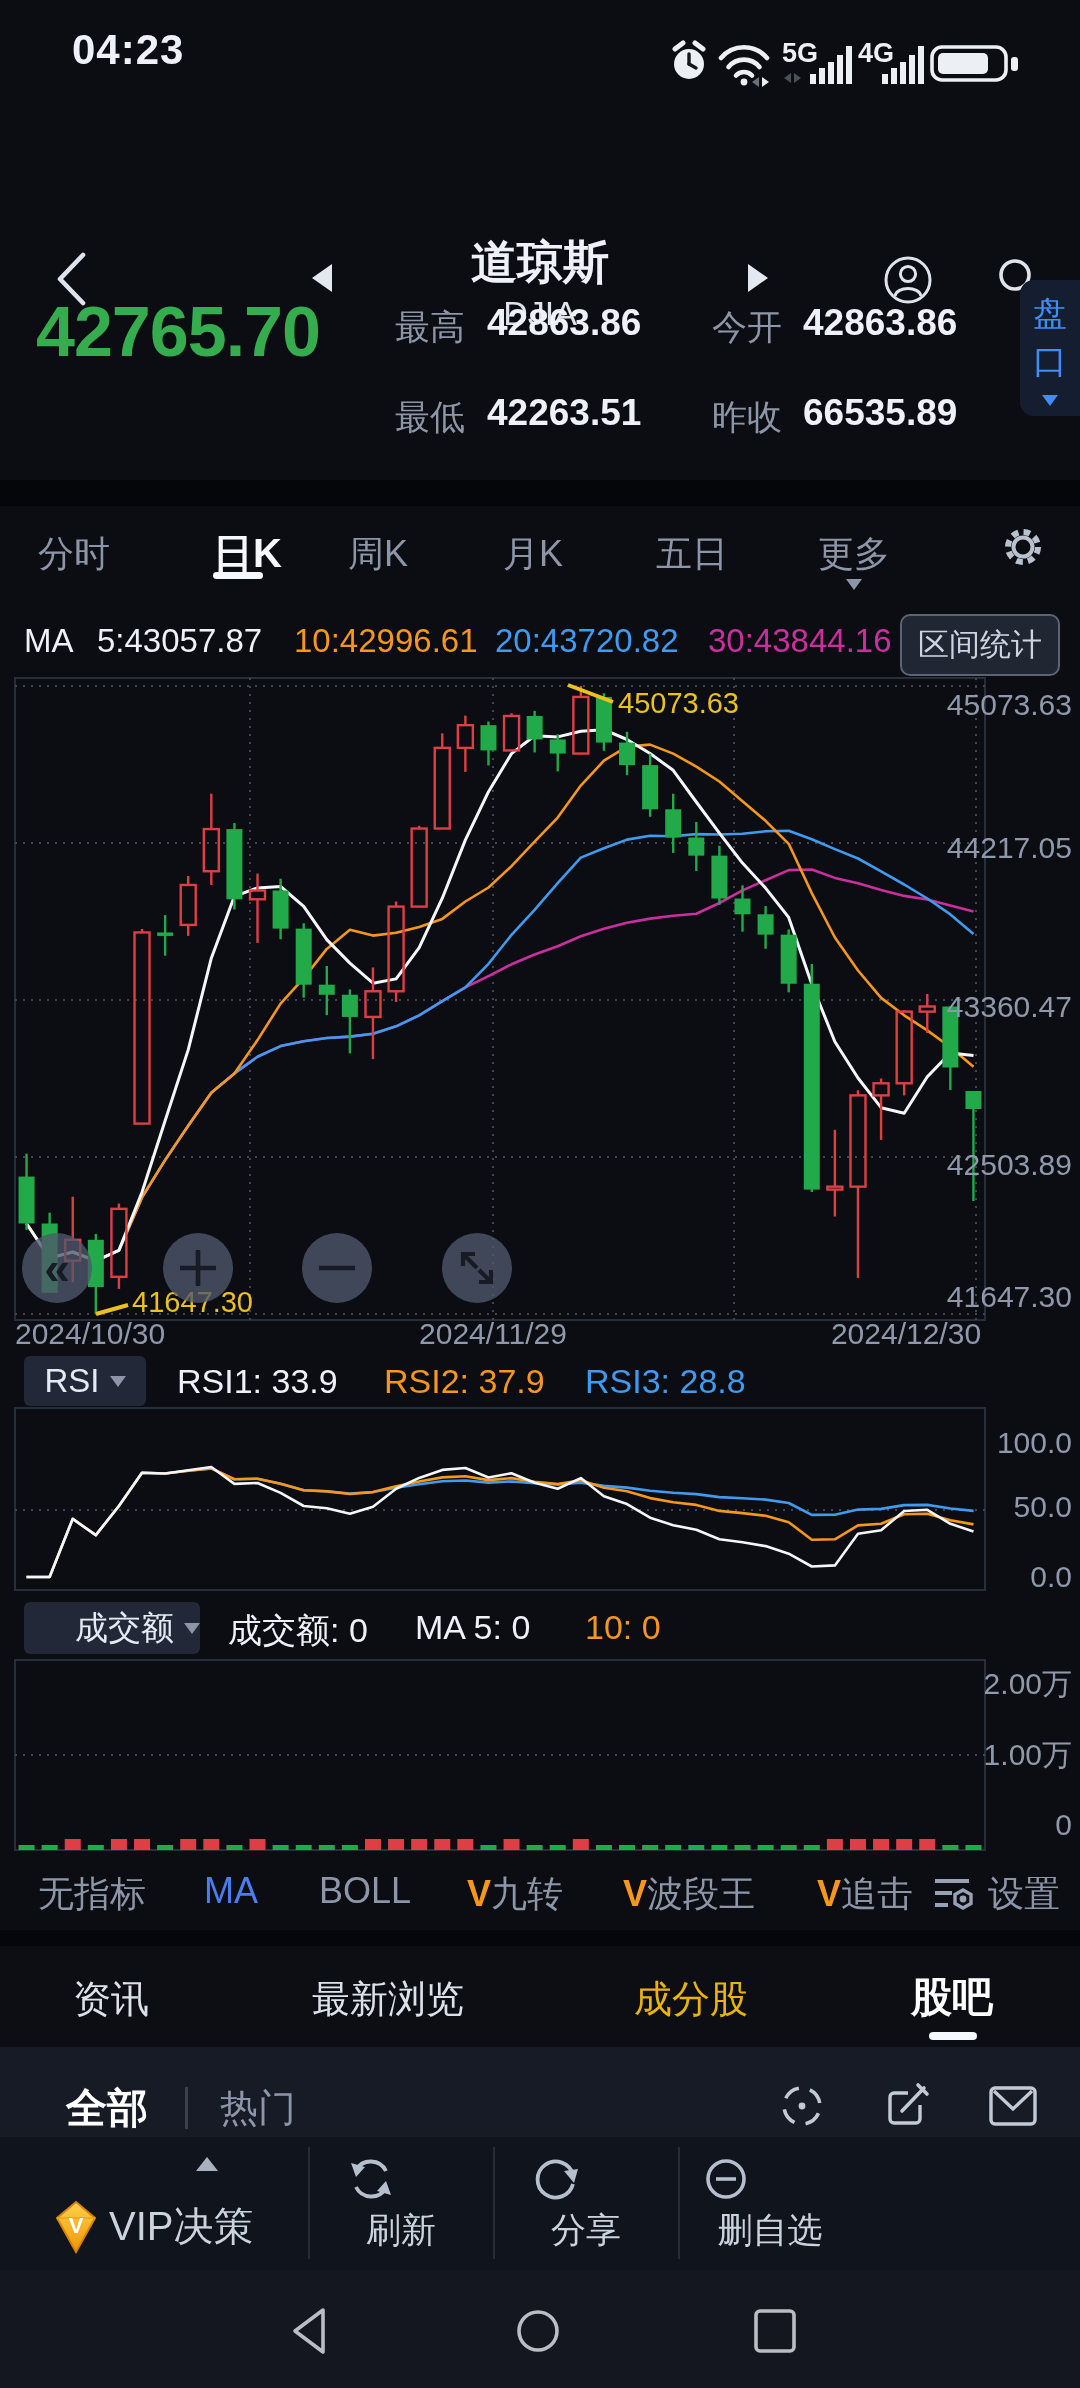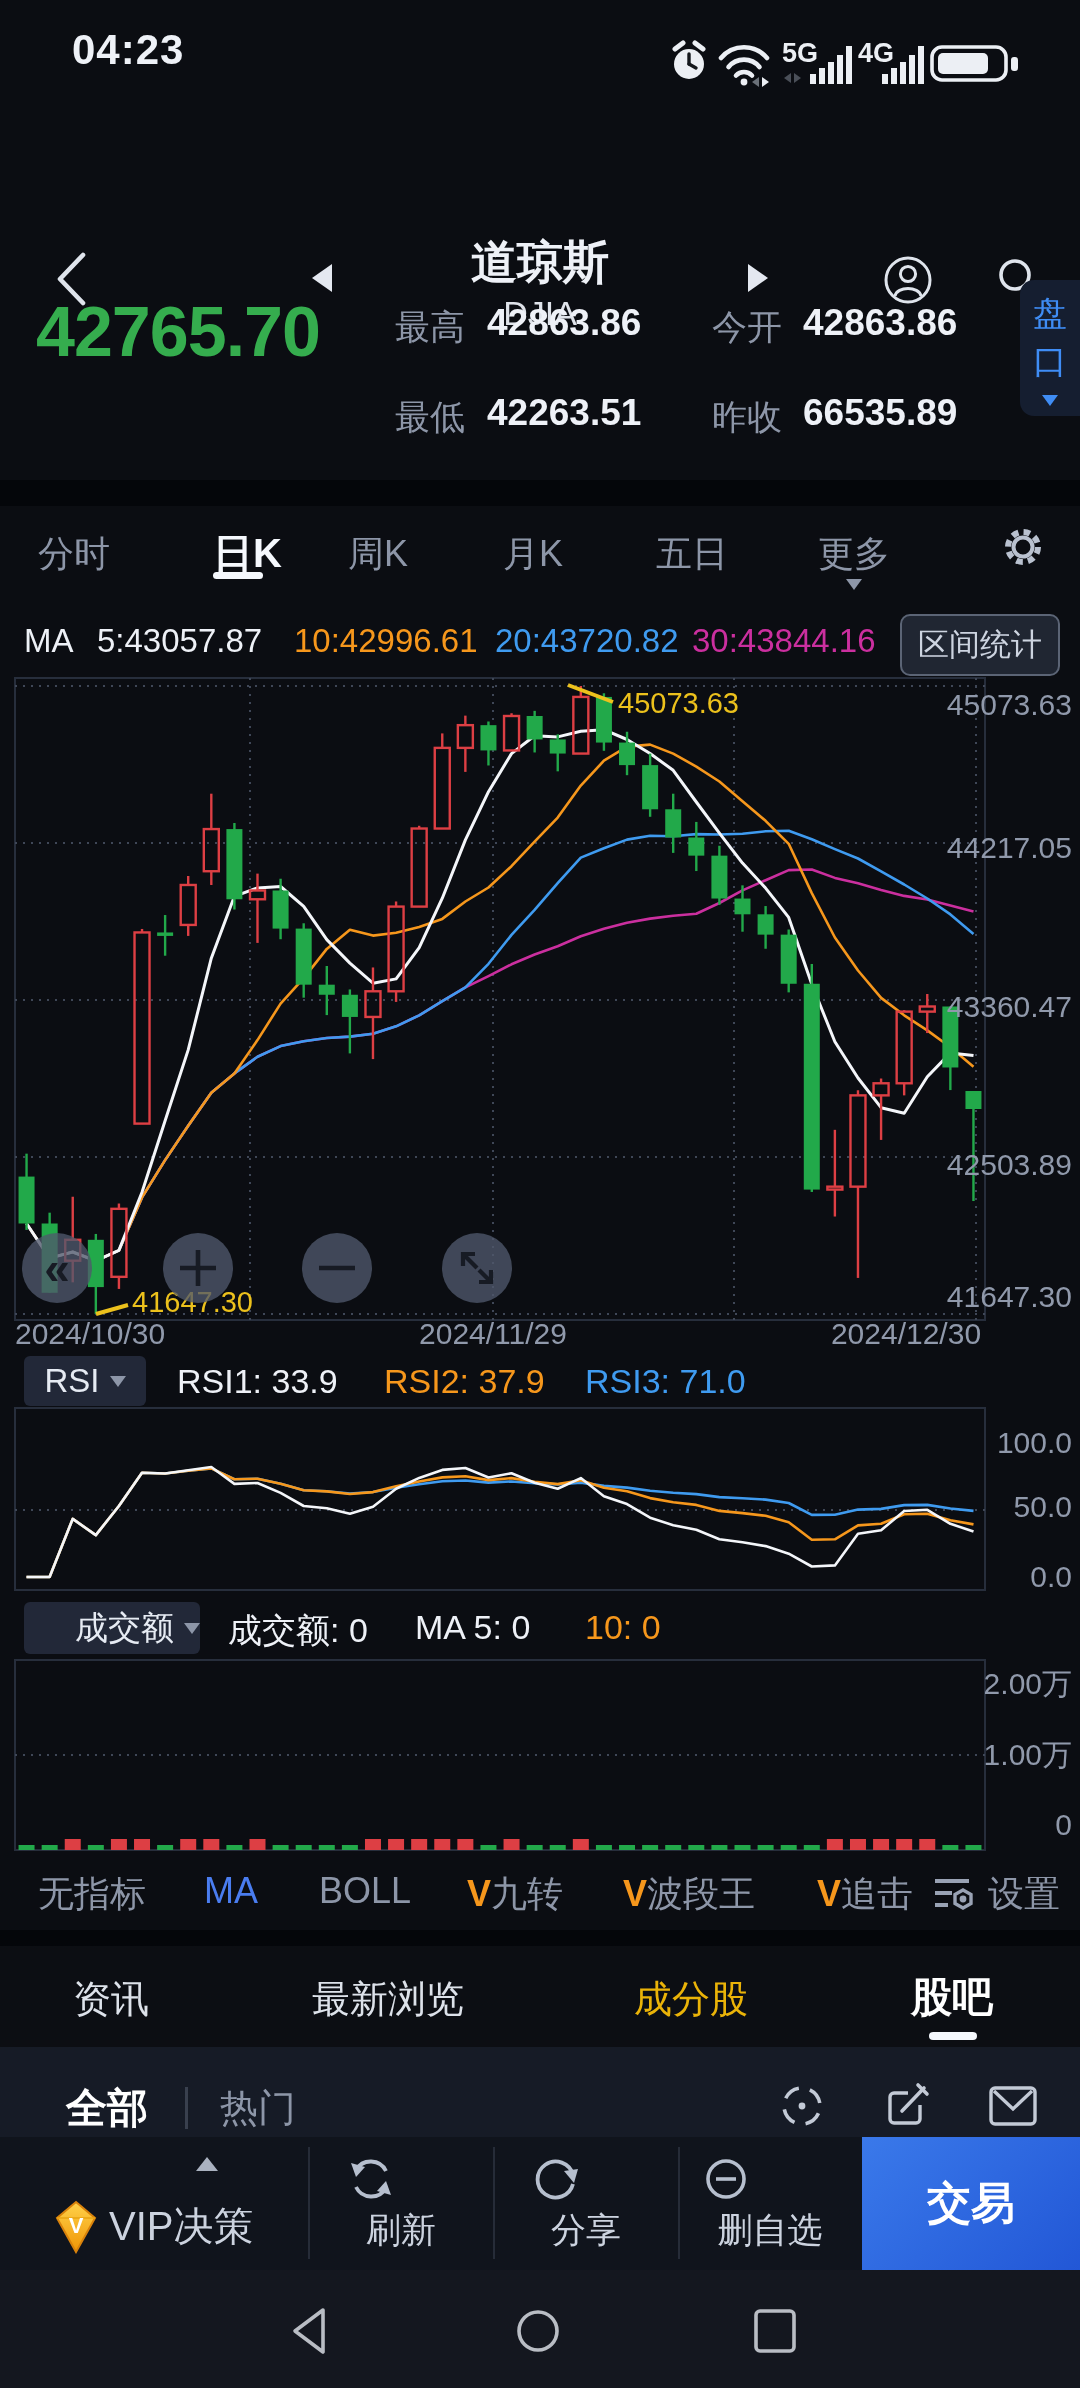--- a/index.html
+++ b/index.html
@@ -4,21 +4,21 @@
 <style>
   html,body{margin:0;padding:0;background:#000;}
   #app{position:relative;width:1080px;height:2388px;background:#0b0d12;overflow:hidden;
        font-family:"Liberation Sans","DejaVu Sans",sans-serif;color:#eef1f7;}
   .abs{position:absolute;}
   .gray{color:#8d96a8;}
   .white{color:#eef1f7;}
   .green{color:#35ad4e;}
   .orange{color:#f6971c;}
   .blue{color:#3f9bf0;}
-  .magenta{color:#cb2f9f;}
+  .magenta{color:#cb2f9f;margin-left:16px;}
   .caret-down{display:inline-block;width:0;height:0;border-left:10px solid transparent;
      border-right:10px solid transparent;border-top:13px solid #8d96a8;}
   .caret-down.small{border-left-width:8px;border-right-width:8px;border-top-width:11px;}
   .caret-down.blue{border-top-color:#3f8df5;}
   .tri-left{width:0;height:0;border-top:14px solid transparent;border-bottom:14px solid transparent;
      border-right:20px solid #e4e8f0;}
   .tri-right{width:0;height:0;border-top:14px solid transparent;border-bottom:14px solid transparent;
      border-left:20px solid #e4e8f0;}
   .tri-up{width:0;height:0;border-left:11px solid transparent;border-right:11px solid transparent;
      border-bottom:14px solid #aab2c0;}
@@ -298,21 +298,21 @@
     </svg>
   </div>
 
   <div class="ddbox" style="left:24px;top:1356px;width:122px;height:50px;">
     <span>RSI</span>
     <span class="caret-down small"></span>
   </div>
   <div class="abs" style="left:0;top:1362px;width:1080px;height:44px;font-size:34px;">
     <span class="abs white" style="left:177px;"><span>RSI1:</span> <span>33.9</span></span>
     <span class="abs orange" style="left:384px;"><span>RSI2:</span> <span>37.9</span></span>
-    <span class="abs blue" style="left:585px;"><span>RSI3:</span> <span>71.0</span></span>
+    <span class="abs blue" style="left:585px;"><span>RSI3:</span> <span>28.8</span></span>
   </div>
   <div class="abs" style="left:0;top:1400px;width:1080px;height:200px;">
     <svg id="rsichart" width="1080" height="200" viewBox="0 0 1080 200">
         <rect x="15" y="8" width="970" height="182" fill="none" stroke="#272e3c" stroke-width="2"></rect>
         <line x1="15" y1="110" x2="985" y2="110" stroke="#3f4757" stroke-width="2" stroke-dasharray="2 6"></line>
         <polyline points="26.5,177.0 49.6,177.0 72.7,118.9 95.8,135.1 118.9,106.0 142.0,72.8 165.1,73.5 188.2,70.8 211.3,68.4 234.4,79.2 257.5,78.7 280.6,83.7 303.7,90.2 326.8,91.3 349.9,93.5 373.0,92.0 396.1,87.7 419.2,84.3 442.3,81.3 465.4,80.5 488.5,82.6 511.5,81.5 534.6,83.3 557.7,84.4 580.8,82.6 603.9,85.9 627.0,87.6 650.1,90.8 673.2,92.8 696.3,94.1 719.4,97.1 742.5,98.2 765.6,99.6 788.7,103.0 811.8,114.9 834.9,114.8 858.0,109.6 881.1,108.9 904.2,105.1 927.3,104.9 950.4,108.5 973.5,110.9" fill="none" stroke="#3f9bf0" stroke-width="2.6" stroke-linejoin="round"></polyline>
         <polyline points="26.5,177.0 49.6,177.0 72.7,118.9 95.8,135.1 118.9,106.0 142.0,72.8 165.1,73.5 188.2,70.8 211.3,68.4 234.4,79.2 257.5,78.7 280.6,83.7 303.7,90.2 326.8,91.4 349.9,94.0 373.0,92.1 396.1,86.2 419.2,81.5 442.3,77.4 465.4,76.3 488.5,80.1 511.5,78.1 534.6,81.8 557.7,84.1 580.8,80.2 603.9,87.7 627.0,91.3 650.1,98.1 673.2,102.2 696.3,104.9 719.4,110.9 742.5,113.1 765.6,115.8 788.7,122.2 811.8,139.7 834.9,139.3 858.0,125.4 881.1,123.7 904.2,114.3 927.3,113.7 950.4,120.3 973.5,124.4" fill="none" stroke="#f6971c" stroke-width="2.6" stroke-linejoin="round"></polyline>
         <polyline points="26.5,177.0 49.6,177.0 72.7,118.9 95.8,135.1 118.9,106.0 142.0,72.8 165.1,73.5 188.2,70.3 211.3,67.0 234.4,83.9 257.5,83.0 280.6,92.9 303.7,106.0 326.8,108.3 349.9,113.8 373.0,106.8 396.1,88.8 419.2,77.9 442.3,69.9 465.4,68.0 488.5,77.5 511.5,73.2 534.6,82.8 557.7,88.7 580.8,78.1 603.9,96.2 627.0,104.1 650.1,117.7 673.2,125.2 696.3,129.7 719.4,139.2 742.5,142.3 765.6,146.1 788.7,153.7 811.8,166.5 834.9,165.4 858.0,133.7 881.1,130.2 904.2,111.0 927.3,109.8 950.4,123.8 973.5,131.6" fill="none" stroke="#f4f6fa" stroke-width="2.6" stroke-linejoin="round"></polyline>
         <text x="1072" y="53" text-anchor="end" fill="#9099ab" font-size="30">100.0</text>
         <text x="1072" y="117" text-anchor="end" fill="#9099ab" font-size="30">50.0</text>
@@ -465,23 +465,20 @@
       </svg>
       <div style="font-size:35px;color:#ccd3df;margin-top:2px;">分享</div>
     </div>
     <div class="abs" style="left:700px;top:16px;width:140px;text-align:center;">
       <svg width="52" height="52" viewBox="0 0 52 52">
         <circle cx="26" cy="26" r="18" fill="none" stroke="#b6bfce" stroke-width="3.6"></circle>
         <line x1="16" y1="26" x2="36" y2="26" stroke="#b6bfce" stroke-width="3.6"></line>
       </svg>
       <div style="font-size:35px;color:#ccd3df;margin-top:2px;">删自选</div>
     </div>
-    <div class="abs" style="left:862px;top:0;width:218px;height:133px;background:linear-gradient(135deg,#3a79ea,#2257d6);display:flex;align-items:center;justify-content:center;">
-      <span style="font-size:44px;font-weight:bold;color:#ffffff;">交易</span>
-    </div>
   </div>
 
   <div class="abs" style="left:0;top:2270px;width:1080px;height:118px;background:#14171f;">
     <svg class="abs" style="left:287px;top:36px;" width="46" height="50" viewBox="0 0 46 50">
       <polygon points="36,4 8,25 36,46" fill="none" stroke="#b9bdc4" stroke-width="3.6" stroke-linejoin="round"></polygon>
     </svg>
     <svg class="abs" style="left:515px;top:38px;" width="46" height="46" viewBox="0 0 46 46">
       <circle cx="23" cy="23" r="19" fill="none" stroke="#b9bdc4" stroke-width="3.6"></circle>
     </svg>
     <svg class="abs" style="left:753px;top:38px;" width="44" height="46" viewBox="0 0 44 46">

